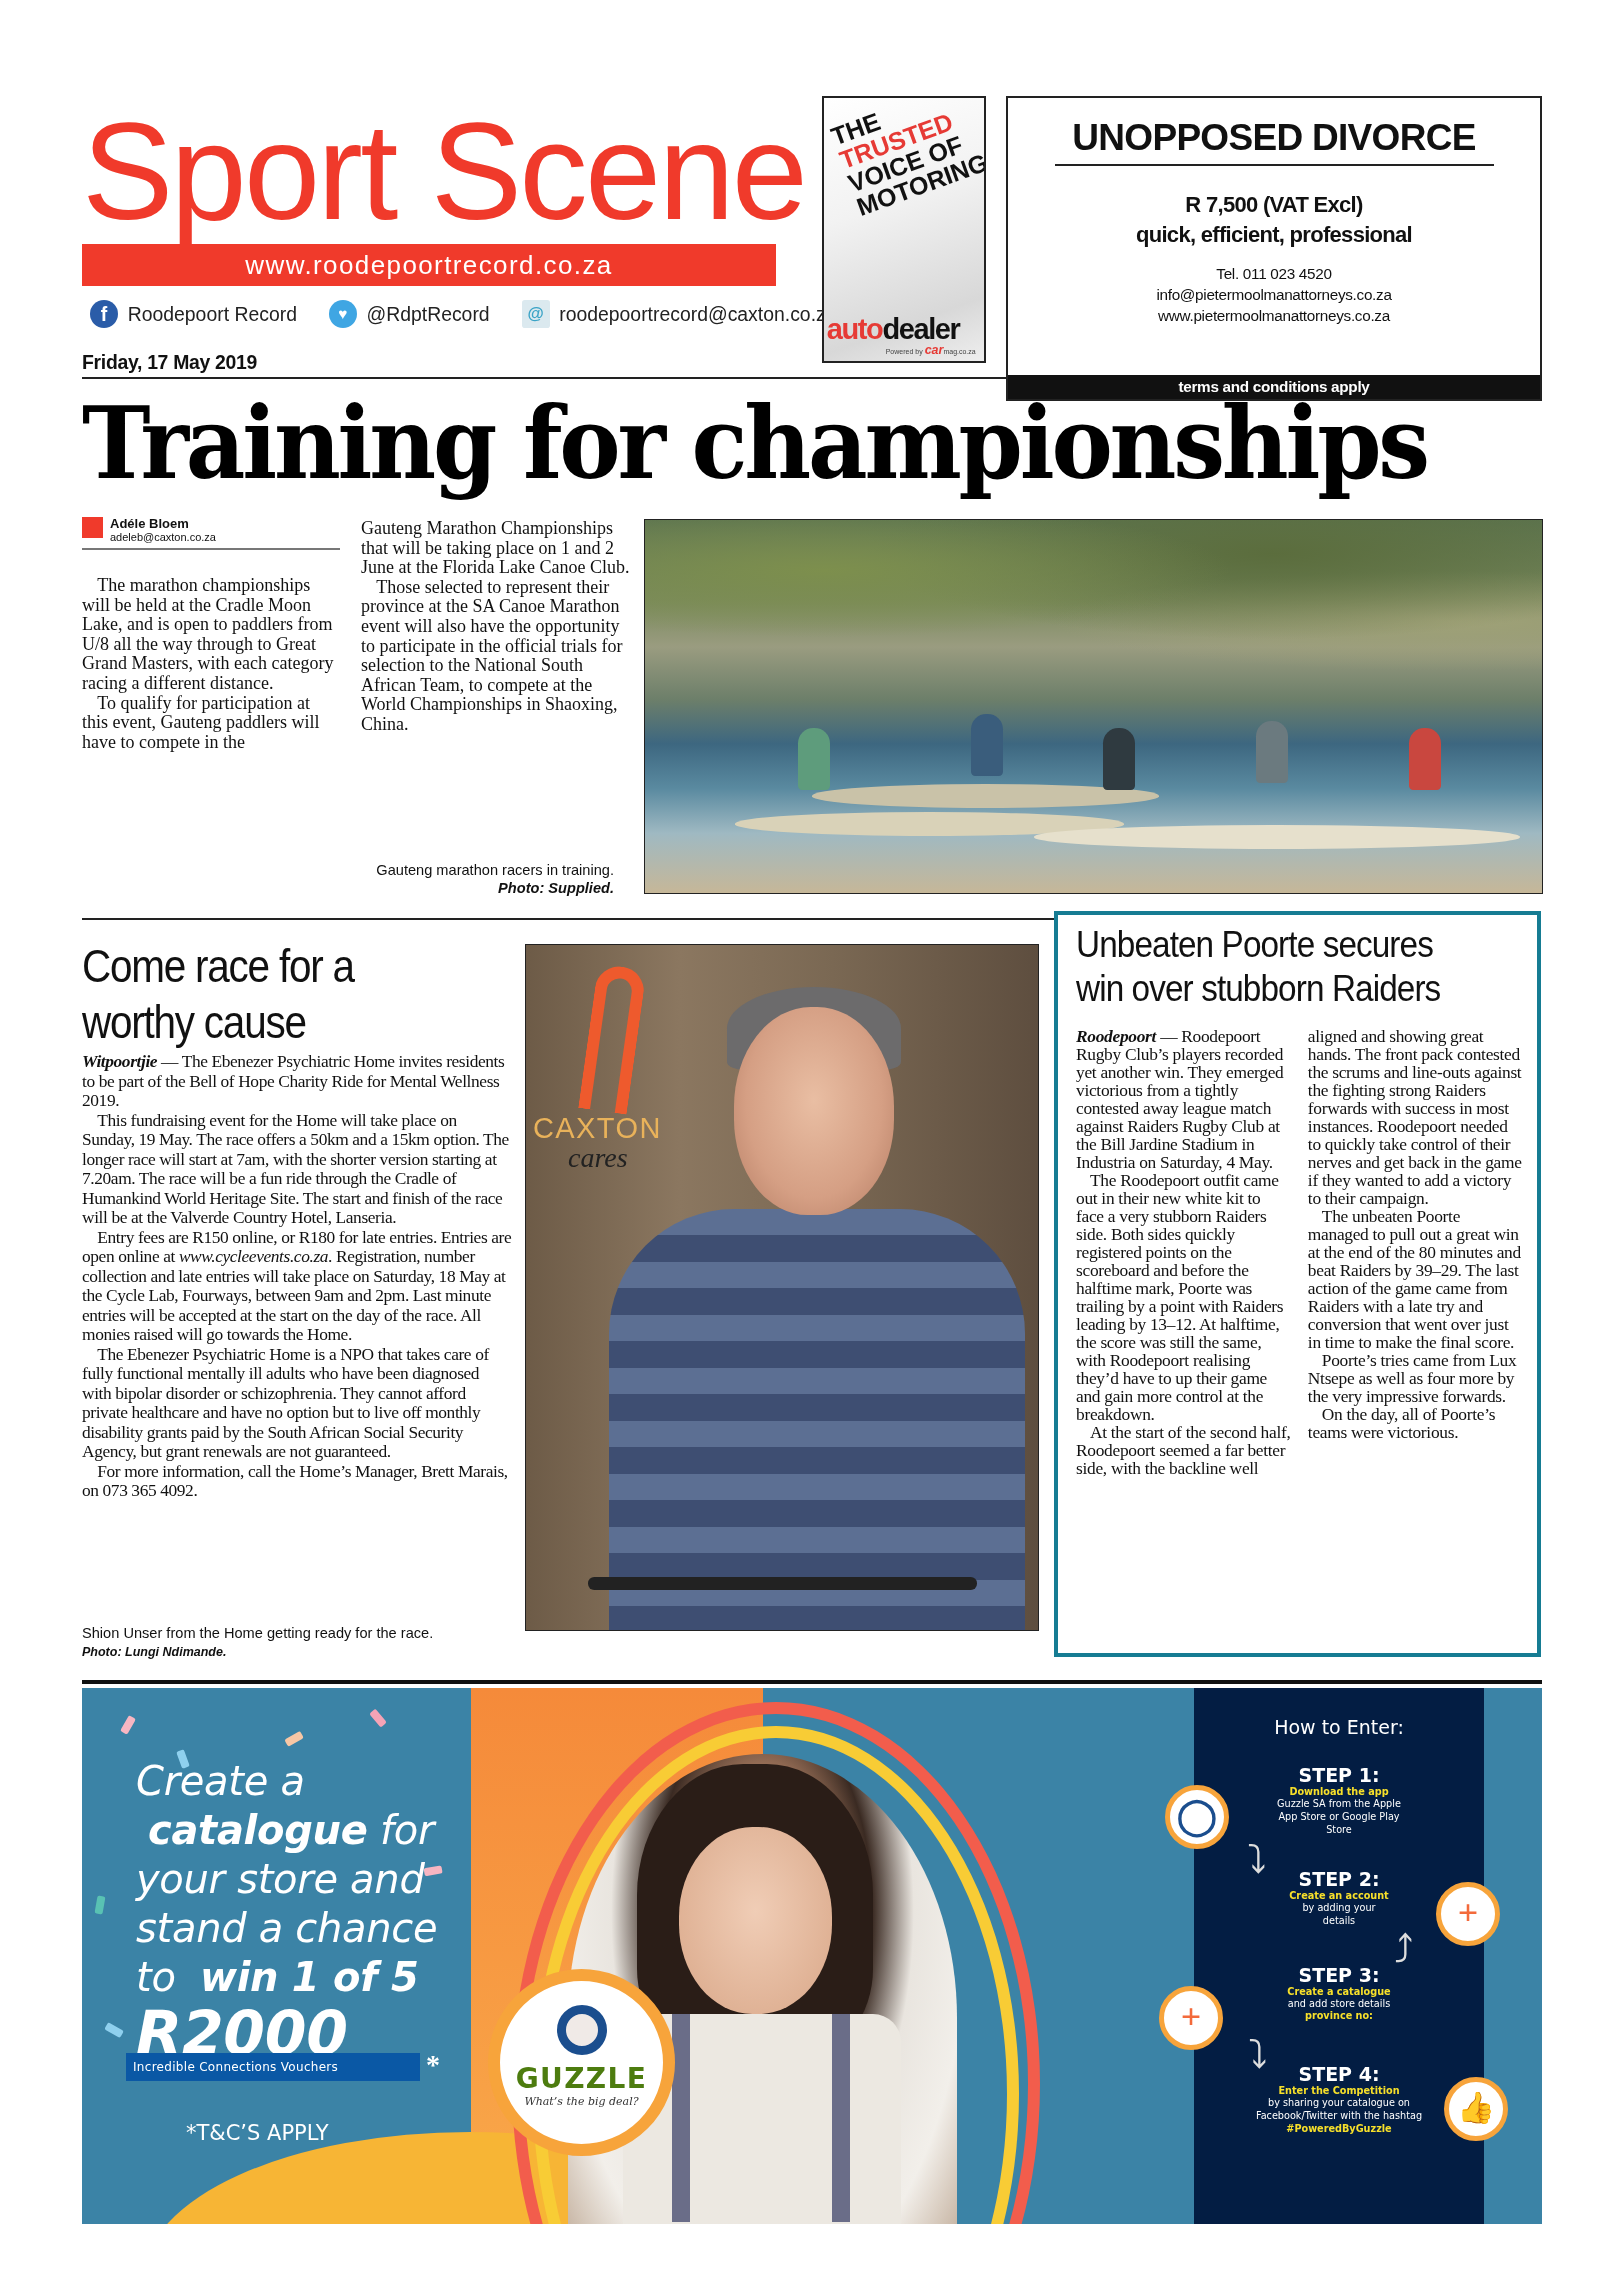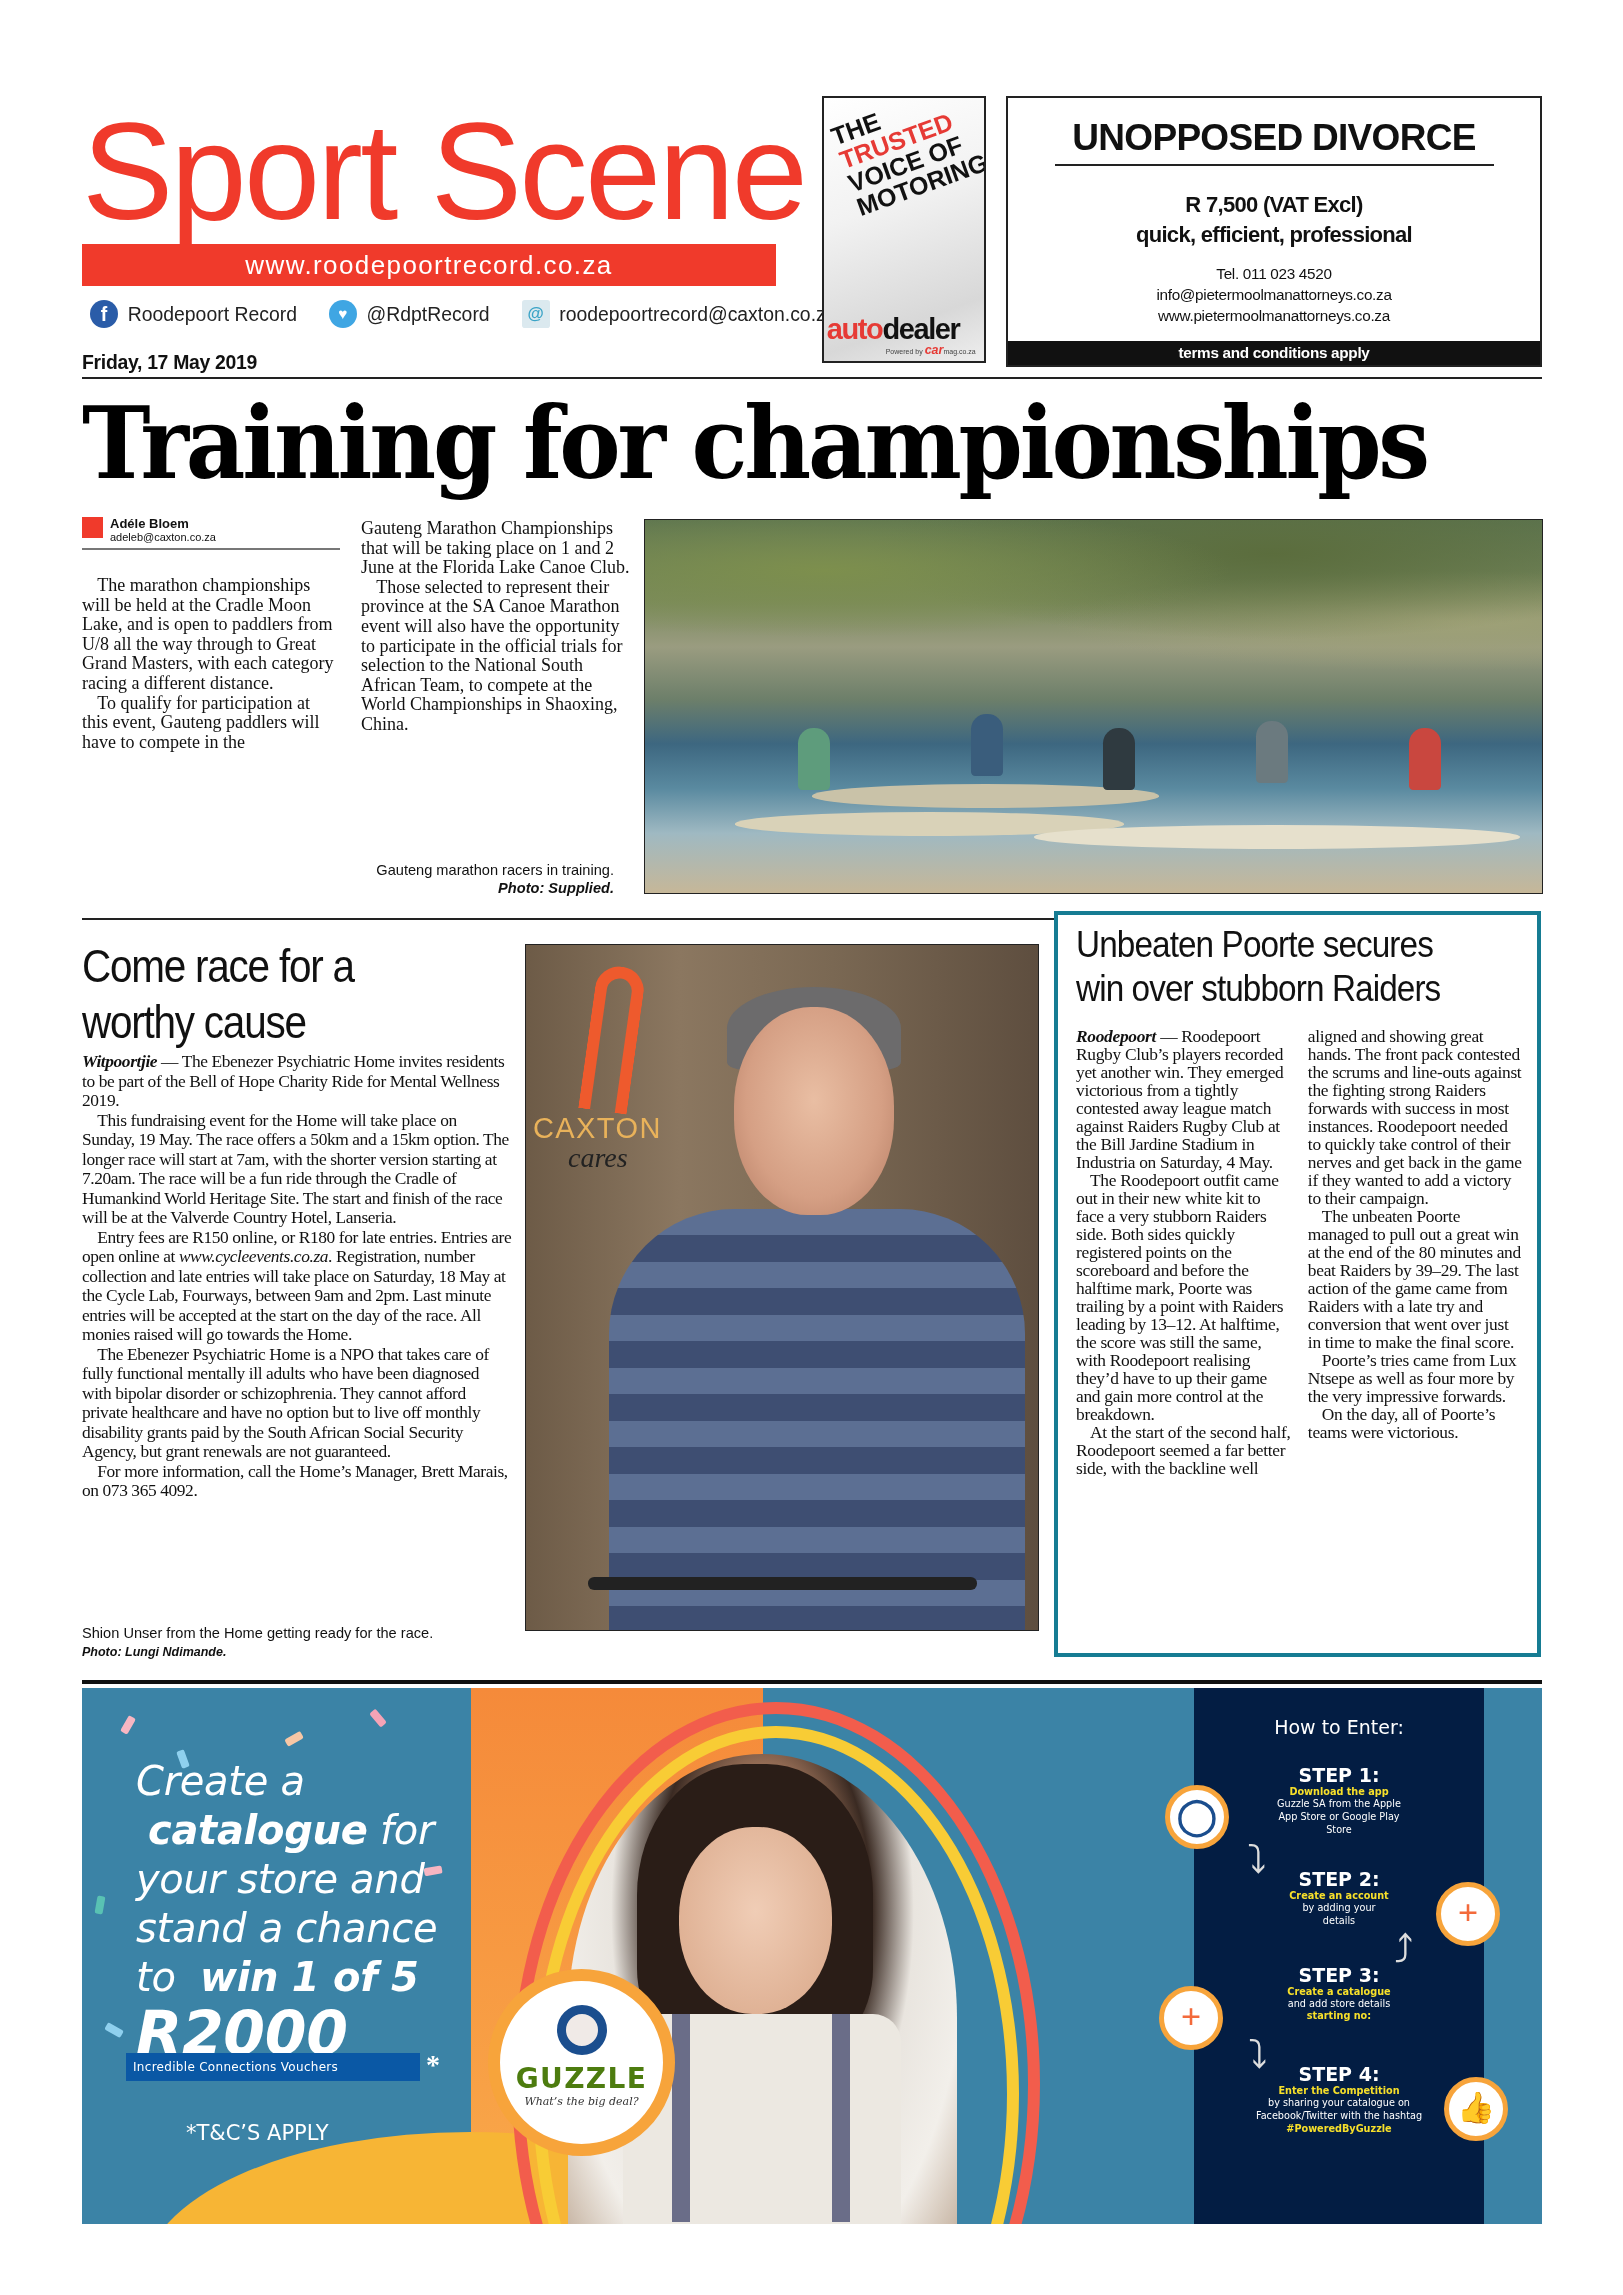--- a/index.html
+++ b/index.html
@@ -23,21 +23,21 @@
   .ad-auto { left: 822px; top: 96px; width: 164px; height: 267px; border: 2.1px solid #222; background: linear-gradient(160deg, #ffffff 0%, #f2f2f2 40%, #d8d8d8 80%, #eeeeee 100%); overflow: hidden; }
   .ad-auto .tagline { position: absolute; left: 4.2px; top: 28px; transform: rotate(-20deg); transform-origin: left top; font-family: "Liberation Sans", sans-serif; font-weight: bold; font-size: 25px; line-height: 1.0; color: #111; }
   .ad-auto .tagline .red { color: #e63a35; }
   .ad-auto .logo { position: absolute; left: 2.8px; bottom: 15.3px; font-family: "Liberation Sans", sans-serif; font-weight: bold; font-size: 29px; letter-spacing: -1.4px; }
   .ad-auto .logo .auto { color: #e63a35; }
   .ad-auto .logo .dealer { color: #111; }
   .ad-auto .powered { position: absolute; right: 8.3px; bottom: 4.2px; font-family: "Liberation Sans", sans-serif; font-size: 7px; color: #444; }
   .ad-auto .powered b { color: #e63a35; font-size: 12.5px; font-style: italic; }
 
   
-  .ad-div { left: 1006px; top: 96px; width: 536px; height: 271px; border: 2.1px solid #222; text-align: center; font-family: "Liberation Sans", sans-serif; }
+  .ad-div { left: 1006px; top: 96px; width: 536px; height: 305px; border: 2.1px solid #222; text-align: center; font-family: "Liberation Sans", sans-serif; }
   .ad-div .head { margin: 19.4px auto 0; width: 439px; font-weight: bold; font-size: 37px; letter-spacing: -0.7px; border-bottom: 2.8px solid #222; padding-bottom: 4.2px; }
   .ad-div .price { margin-top: 26px; font-weight: bold; font-size: 22px; letter-spacing: -0.7px; }
   .ad-div .tag { margin-top: 4px; font-weight: bold; font-size: 22px; letter-spacing: -0.7px; }
   .ad-div .contact { margin-top: 15.3px; font-size: 15.3px; line-height: 21px; letter-spacing: -0.3px; }
   .ad-div .terms { position: absolute; left: 0; right: 0; bottom: 0; height: 23.6px; background: #111; color: #fff; font-weight: bold; font-size: 15.3px; line-height: 23.6px; letter-spacing: -0.3px; }
 
   
   .headline { left: 82px; top: 394px; font-family: "DejaVu Serif", serif; font-weight: bold; font-size: 99px; line-height: 1; letter-spacing: -3.5px; color: #000; transform: scaleX(0.93); transform-origin: left top; }
 
   
@@ -294,21 +294,21 @@
     </div>
     <div class="blk" style="top:180px;">
       <div class="step">STEP 2:</div>
       <div class="y">Create an account</div>
       <div class="w" style="padding:0 97px;">by adding your details</div>
     </div>
     <div class="blk" style="top:276px;">
       <div class="step">STEP 3:</div>
       <div class="y">Create a catalogue</div>
       <div class="w">and add store details</div>
-      <div class="y">starting no:</div>
+      <div class="y">province no:</div>
     </div>
     <div class="blk" style="top:375px;">
       <div class="step">STEP 4:</div>
       <div class="y">Enter the Competition</div>
       <div class="w" style="padding:0 56px;"><span>by sharing your catalogue on Facebook/Twitter with the hashtag </span><b style="color:#f7e02a">#PoweredByGuzzle</b></div>
     </div>
   </div>
   <div class="bubble" style="left:1083px;top:97px;color:#1b4e8e;">◯</div>
   <div class="bubble" style="left:1354px;top:194px;">+</div>
   <div class="bubble" style="left:1077px;top:298px;">+</div>

